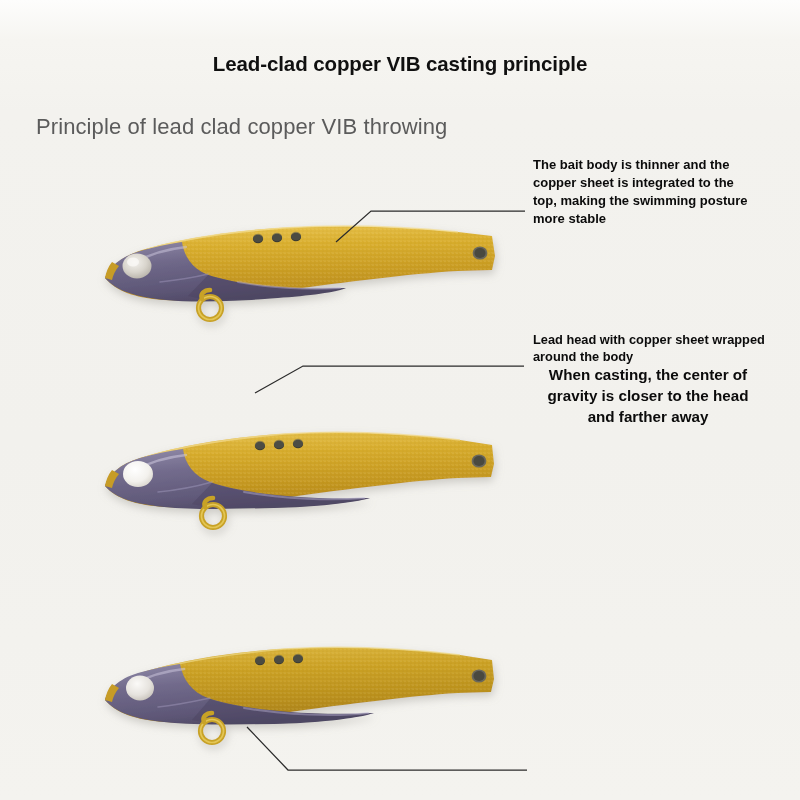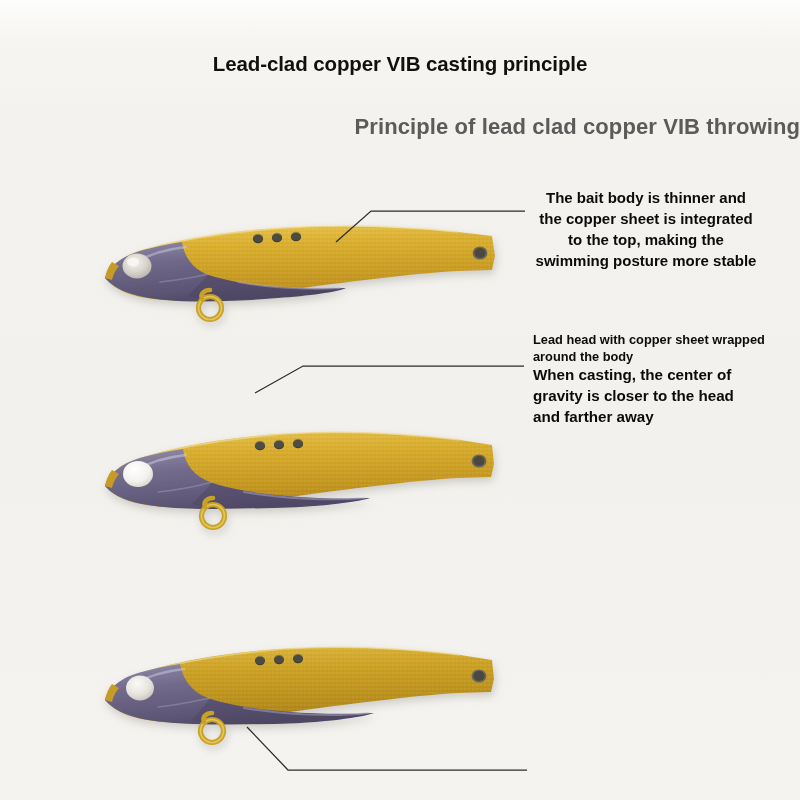--- a/index.html
+++ b/index.html
@@ -32,54 +32,55 @@
     text-align: center;
     font-size: 20.5px;
     font-weight: bold;
     color: #101010;
     letter-spacing: -0.1px;
   }
   .subtitle {
     position: absolute;
     left: 0; right: 0;
     top: 114px;
-    text-align: right;
+    text-align: left;
     font-size: 22px;
-    font-weight: 700;
+    font-weight: 400;
     color: #5b5b5b;
     letter-spacing: 0.1px;
+    padding-left: 36px;
   }
 
   
   .anno {
     position: absolute;
     font-weight: bold;
     color: #0b0b0b;
   }
   .anno-1 {
     left: 533px;
-    top: 188px;
+    top: 156px;
     width: 226px;
-    font-size: 15px;
+    font-size: 13px;
     line-height: 1.39;
-    text-align: center;
   }
   .anno-2 {
     left: 533px;
     top: 331px;
     width: 238px;
     font-size: 12.8px;
     line-height: 1.33;
   }
   .anno-3 {
     left: 533px;
     top: 364px;
     width: 230px;
     font-size: 15.2px;
     line-height: 1.39;
+    text-align: center;
   }
   .anno-4 {
     left: 531px;
     top: 654px;
     width: 252px;
     font-size: 13.6px;
     line-height: 1.37;
   }
 
   

